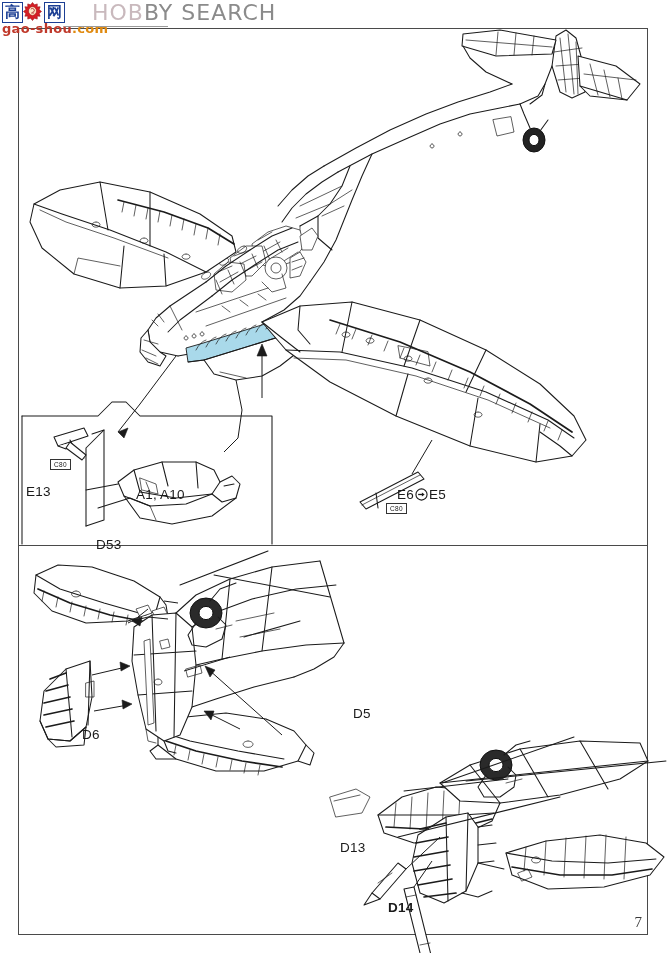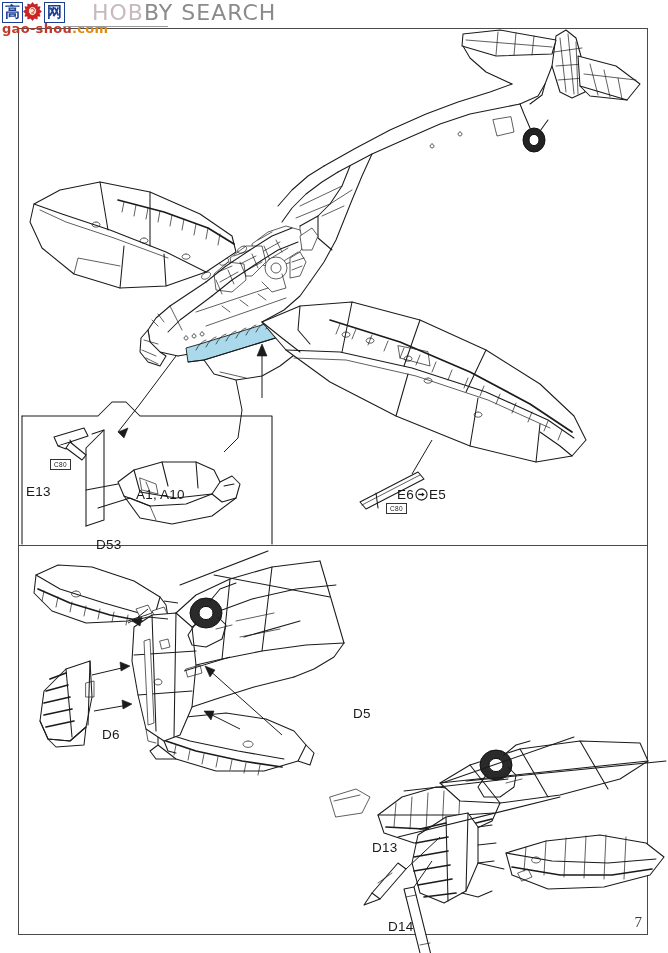--- a/index.html
+++ b/index.html
@@ -465,18 +465,18 @@
 <div class="part-label" style="left:397px; top:487px;">
   <span>E6</span><svg class="join-sym" viewBox="0 0 14 14">
       <circle cx="7" cy="7" r="6" fill="none" stroke="#1a1a1a" stroke-width="1.2"></circle>
       <path d="M3.4 7 H9" stroke="#1a1a1a" stroke-width="1.4"></path>
       <path d="M10.4 7 L7.4 4.8 L7.4 9.2 Z" fill="#1a1a1a"></path>
     </svg><span>E5</span>
 </div>
 <div class="paint-code" style="left:386px; top:503px;">C80</div>
 
 <div class="part-label" style="left:96px; top:537px;">D53</div>
-<div class="part-label" style="left:102px; top:727px;">D6</div>
+<div class="part-label" style="left:82px; top:727px;">D6</div>
 <div class="part-label" style="left:353px; top:706px;">D5</div>
-<div class="part-label" style="left:340px; top:840px;margin-left:32px;">D13</div>
-<div class="part-label" style="left:388px; top:919px;">D14</div>
+<div class="part-label" style="left:340px; top:840px;">D13</div>
+<div class="part-label" style="left:388px; top:900px;font-weight:bold;">D14</div>
 
 <div id="page-number">7</div>
 
 </body></html>

